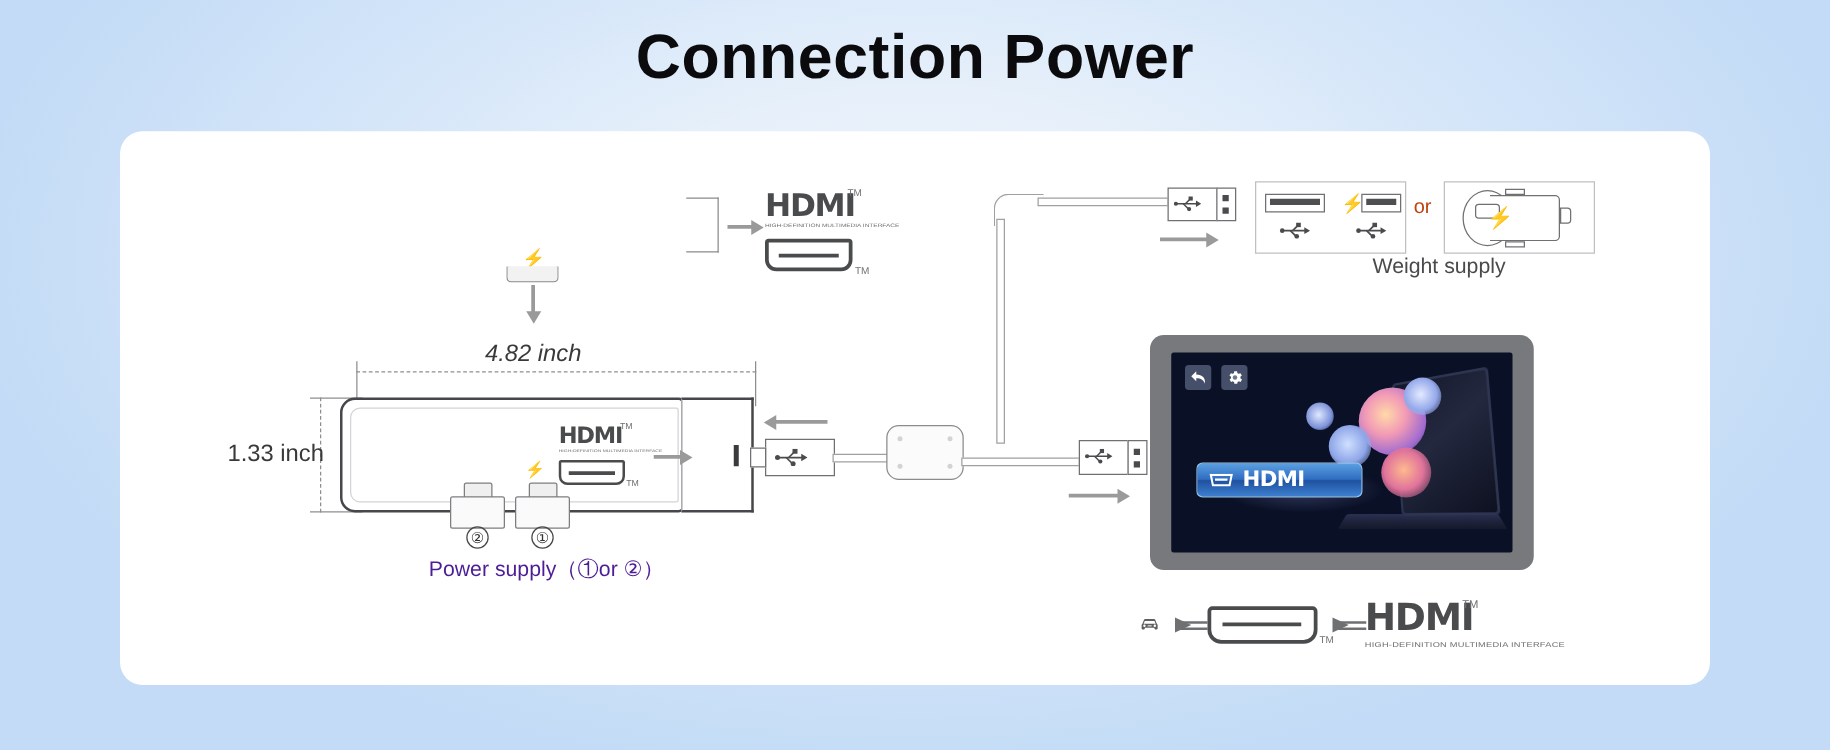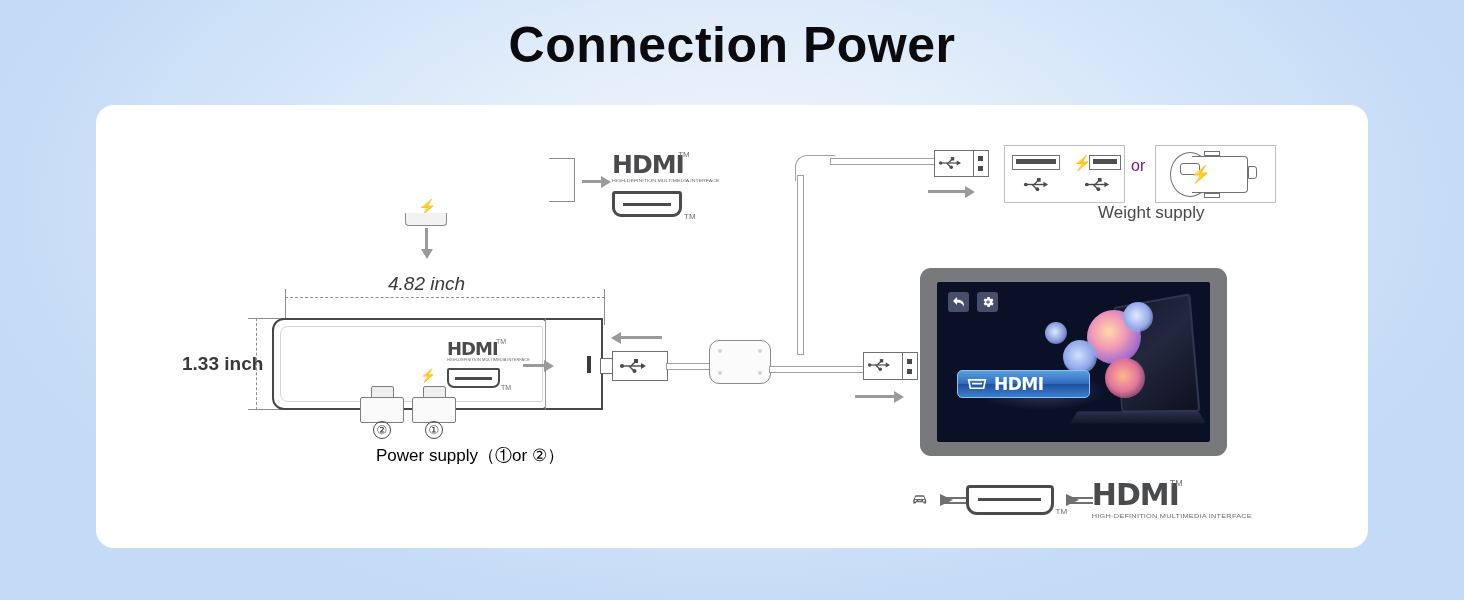--- a/index.html
+++ b/index.html
@@ -200,21 +200,21 @@
     border: 1.4px solid #bfc0c2; background: #fff;
   }
   .usb-a-port {
     position: absolute; border: 1.5px solid #6f7072; background: #fff;
   }
   .usb-a-port::after {
     content: ""; position: absolute; left: 3px; right: 3px; top: 3px; height: 5px;
     background: #4e4f51;
   }
   #ps-or {
-    left: 1131px; top: 157px; font-size: 16px; color: #701a75;
+    left: 1131px; top: 157px; font-size: 16px; color: #c2410c;
   }
   #ps-label {
     left: 1098px; top: 203px; font-size: 17px; color: #4a4a4c;
   }
 
   
   #monitor {
     left: 920px; top: 268px; width: 307px; height: 188px;
     background: #77797c;
     border-radius: 11px;
@@ -330,21 +330,21 @@
   </div>
 
   <div class="abs dim-dash-h" style="left:285px; top:297px; width:320px;"></div>
   <div class="abs dim-solid-v" style="left:285px; top:289px; height:36px;"></div>
   <div class="abs dim-solid-v" style="left:604px; top:289px; height:36px;"></div>
   <div class="abs lbl" style="left:388px; top:273px; font-size:19px; color:#39393b;font-style:italic;">4.82 inch</div>
 
   <div class="abs dim-dash-v" style="left:256px; top:318px; height:92px;"></div>
   <div class="abs dim-solid-h" style="left:248px; top:318px; width:42px;"></div>
   <div class="abs dim-solid-h" style="left:248px; top:409px; width:42px;"></div>
-  <div class="abs lbl" style="left:182px; top:353px; font-size:19px; color:#39393b;font-weight:bold;">1.33 inch</div>
+  <div class="abs lbl" style="left:182px; top:353px; font-size:19px; color:#39393b;">1.33 inch</div>
 
   <div id="device-body" class="abs">
     <div id="device-inner"></div>
   </div>
   <div id="device-tail" class="abs"></div>
   <div id="device-tail-mark" class="abs"></div>
 
   <div class="hdmi-logo" style="left:447px; top:340px;">
     <div class="hdmi-word" style="font-size:18px;">HDMI</div>
     <div class="hdmi-sub" style="font-size:4px; margin-top:1px;">HIGH-DEFINITION MULTIMEDIA INTERFACE</div>
@@ -363,21 +363,21 @@
       <div class="body"></div>
   </div>
   <div class="circ-num abs" style="left:373px; top:421px;">②</div>
 
   <div class="pwr-conn" style="left:412px; top:386px; width:44px; height:38px;">
     <div class="head"></div>
       <div class="body"></div>
   </div>
   <div class="circ-num abs" style="left:425px; top:421px;">①</div>
 
-  <div class="abs" style="left:343px; top:444px; font-size:17px; color:#000000;margin-left:33px;">Power supply（①or ②）</div>
+  <div class="abs" style="left:343px; top:444px; font-size:17px; color:#4c1d95;">Power supply（①or ②）</div>
 
   <div class="usb-plug abs" style="left:612px; top:351px; width:56px; height:30px;">
     <div class="shell"></div>
     <svg width="26" height="14" viewBox="0 0 26 14" style="position:absolute;left:8px;top:8px;">
       <circle cx="2" cy="7" r="2" fill="#4a4b4d"></circle>
       <line x1="3" y1="7" x2="24" y2="7" stroke="#4a4b4d" stroke-width="1.4"></line>
       <line x1="11" y1="7" x2="16" y2="2" stroke="#4a4b4d" stroke-width="1.4"></line>
       <rect x="14" y="0" width="4" height="4" fill="#4a4b4d"></rect>
       <line x1="9" y1="7" x2="14" y2="12" stroke="#4a4b4d" stroke-width="1.4"></line>
       <circle cx="14.5" cy="12" r="2" fill="#4a4b4d"></circle>

